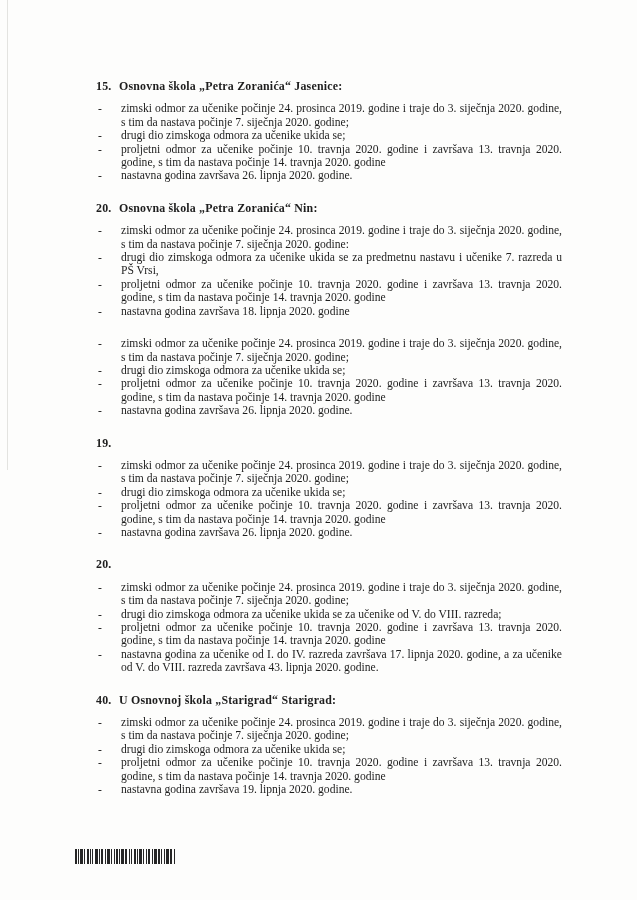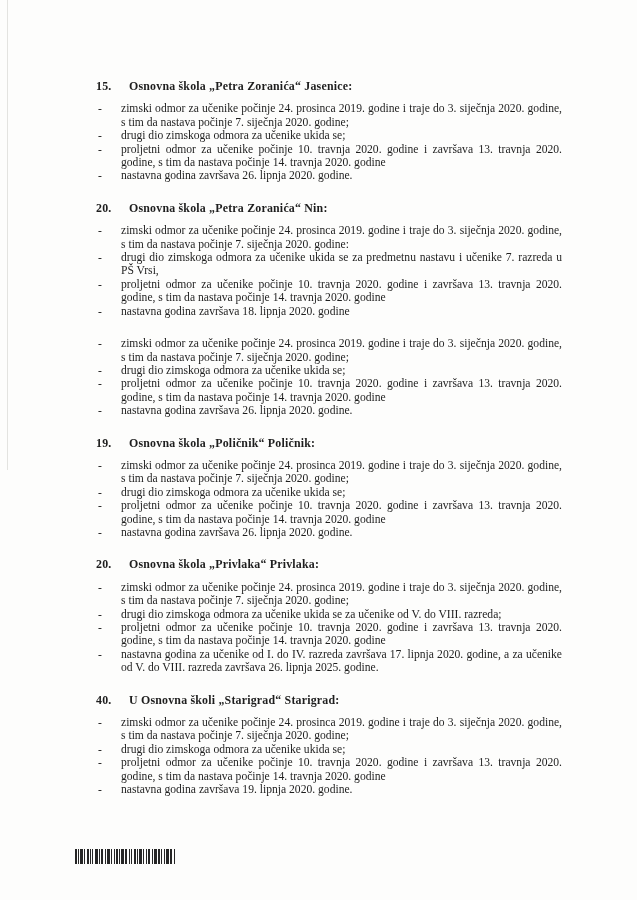--- a/index.html
+++ b/index.html
@@ -34,21 +34,20 @@
   }
   .sec {
     margin-bottom: 19px;
   }
   .sec-heading {
     display: flex;
     font-weight: bold;
     font-size: 11.9px;
     margin-bottom: 9px;
     letter-spacing: 0.2px;
-    gap: 10px;
   }
   .sec-num {
     flex: none;
     width: 23px;
   }
   .bullet {
     display: flex;
   }
   .bullet-dash {
     flex: none;
@@ -139,21 +138,20 @@
       </div>
       <div class="bullet">
         <span class="bullet-dash">-</span>
         <span class="bullet-text">nastavna godina završava 26. lipnja 2020. godine.</span>
       </div>
     </section>
 
     <section class="sec">
       <div class="sec-heading">
         <span class="sec-num">19.</span>
-        <span class="sec-title">Osnovna škola „Poličnik“ Poličnik:</span>
       </div>
       <div class="bullet">
         <span class="bullet-dash">-</span>
         <span class="bullet-text">zimski odmor za učenike počinje 24. prosinca 2019. godine i traje do 3. siječnja 2020. godine, s tim da nastava počinje 7. siječnja 2020. godine;</span>
       </div>
       <div class="bullet">
         <span class="bullet-dash">-</span>
         <span class="bullet-text">drugi dio zimskoga odmora za učenike ukida se;</span>
       </div>
       <div class="bullet">
@@ -162,44 +160,43 @@
       </div>
       <div class="bullet">
         <span class="bullet-dash">-</span>
         <span class="bullet-text">nastavna godina završava 26. lipnja 2020. godine.</span>
       </div>
     </section>
 
     <section class="sec">
       <div class="sec-heading">
         <span class="sec-num">20.</span>
-        <span class="sec-title">Osnovna škola „Privlaka“ Privlaka:</span>
       </div>
       <div class="bullet">
         <span class="bullet-dash">-</span>
         <span class="bullet-text">zimski odmor za učenike počinje 24. prosinca 2019. godine i traje do 3. siječnja 2020. godine, s tim da nastava počinje 7. siječnja 2020. godine;</span>
       </div>
       <div class="bullet">
         <span class="bullet-dash">-</span>
         <span class="bullet-text">drugi dio zimskoga odmora za učenike ukida se za učenike od V. do VIII. razreda;</span>
       </div>
       <div class="bullet">
         <span class="bullet-dash">-</span>
         <span class="bullet-text">proljetni odmor za učenike počinje 10. travnja 2020. godine i završava 13. travnja 2020. godine, s tim da nastava počinje 14. travnja 2020. godine</span>
       </div>
       <div class="bullet">
         <span class="bullet-dash">-</span>
-        <span class="bullet-text">nastavna godina za učenike od I. do IV. razreda završava 17. lipnja 2020. godine, a za učenike od V. do VIII. razreda završava 26. lipnja 2025. godine.</span>
+        <span class="bullet-text">nastavna godina za učenike od I. do IV. razreda završava 17. lipnja 2020. godine, a za učenike od V. do VIII. razreda završava 43. lipnja 2020. godine.</span>
       </div>
     </section>
 
     <section class="sec">
       <div class="sec-heading">
         <span class="sec-num">40.</span>
-        <span class="sec-title">U Osnovna školi „Starigrad“ Starigrad:</span>
+        <span class="sec-title">U Osnovnoj škola „Starigrad“ Starigrad:</span>
       </div>
       <div class="bullet">
         <span class="bullet-dash">-</span>
         <span class="bullet-text">zimski odmor za učenike počinje 24. prosinca 2019. godine i traje do 3. siječnja 2020. godine, s tim da nastava počinje 7. siječnja 2020. godine;</span>
       </div>
       <div class="bullet">
         <span class="bullet-dash">-</span>
         <span class="bullet-text">drugi dio zimskoga odmora za učenike ukida se;</span>
       </div>
       <div class="bullet">

